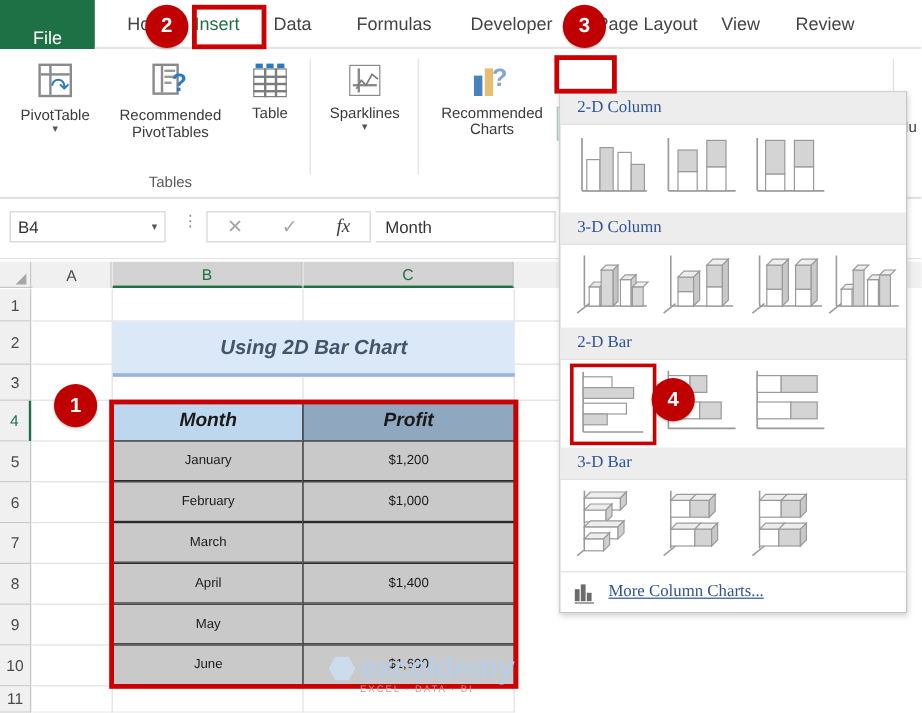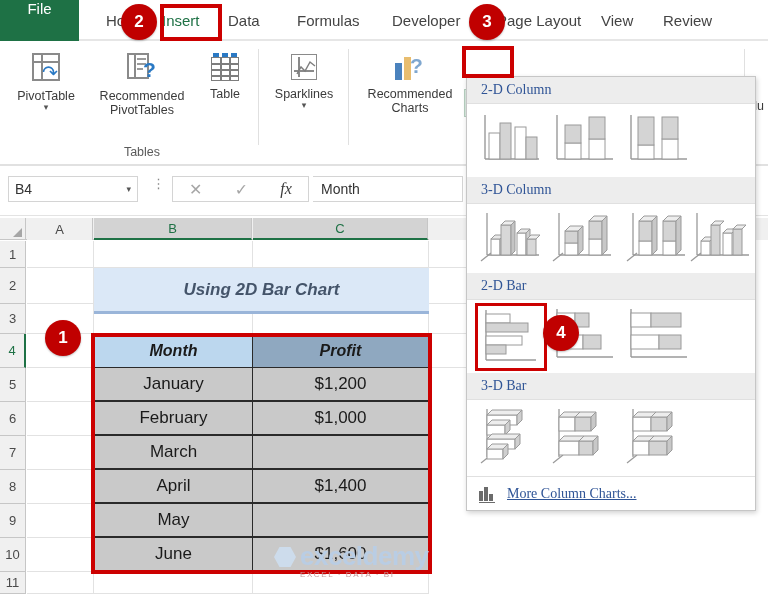--- a/index.html
+++ b/index.html
@@ -8,21 +8,21 @@
     width:768px; height:594px; overflow:hidden;
     font-family:"Liberation Sans", sans-serif;
     background:#ffffff; position:relative;
   }
 
   
   .tabstrip { position:absolute; left:0; top:0; width:768px; height:41px; background:#fff; }
   .file-tab {
     position:absolute; left:0; top:0; width:79px; height:41px;
     background:#1e7145; color:#fff; font-size:15px;
-    display:flex; align-items:flex-start; justify-content:center;
+    display:flex; align-items:flex-end; justify-content:center;
   }
   .tab {
     position:absolute; top:0; height:41px; display:flex; align-items:center;
     font-size:15px; color:#444; white-space:nowrap;
   }
   .tab.active { color:#1e7145; }
   .tabstrip-underline { position:absolute; left:79px; top:39px; width:689px; height:2px; background:#e6e6e6; }
 
   
   .ribbon { position:absolute; left:0; top:41px; width:768px; height:125px; background:#fff; }
@@ -124,21 +124,21 @@
   .gcell { position:absolute; border-right:1px solid #e2e2e2; border-bottom:1px solid #e2e2e2; }
 
   .title-cell {
     position:absolute; background:#dbe8f7; border-bottom:3px solid #9ab5d9;
     display:flex; align-items:center; justify-content:center;
     font-size:17px; font-weight:bold; font-style:italic; color:#44546a;
   }
   .tcell {
     position:absolute; border:1.6px solid #2a2a2a;
     display:flex; align-items:center; justify-content:center;
-    font-size:17px; color:#1a1a1a;
+    font-size:11px; color:#1a1a1a;
   }
   .tcell.hdr { font-weight:bold; font-style:italic; font-size:16px; }
 
   
   .gallery {
     position:absolute; left:466px; top:76px; width:290px; height:435px;
     background:#fff; border:1px solid #c6c6c6; box-shadow:1px 2px 5px rgba(0,0,0,.18);
     z-index:40;
     font-family:Liberation Serif, serif;
   }

